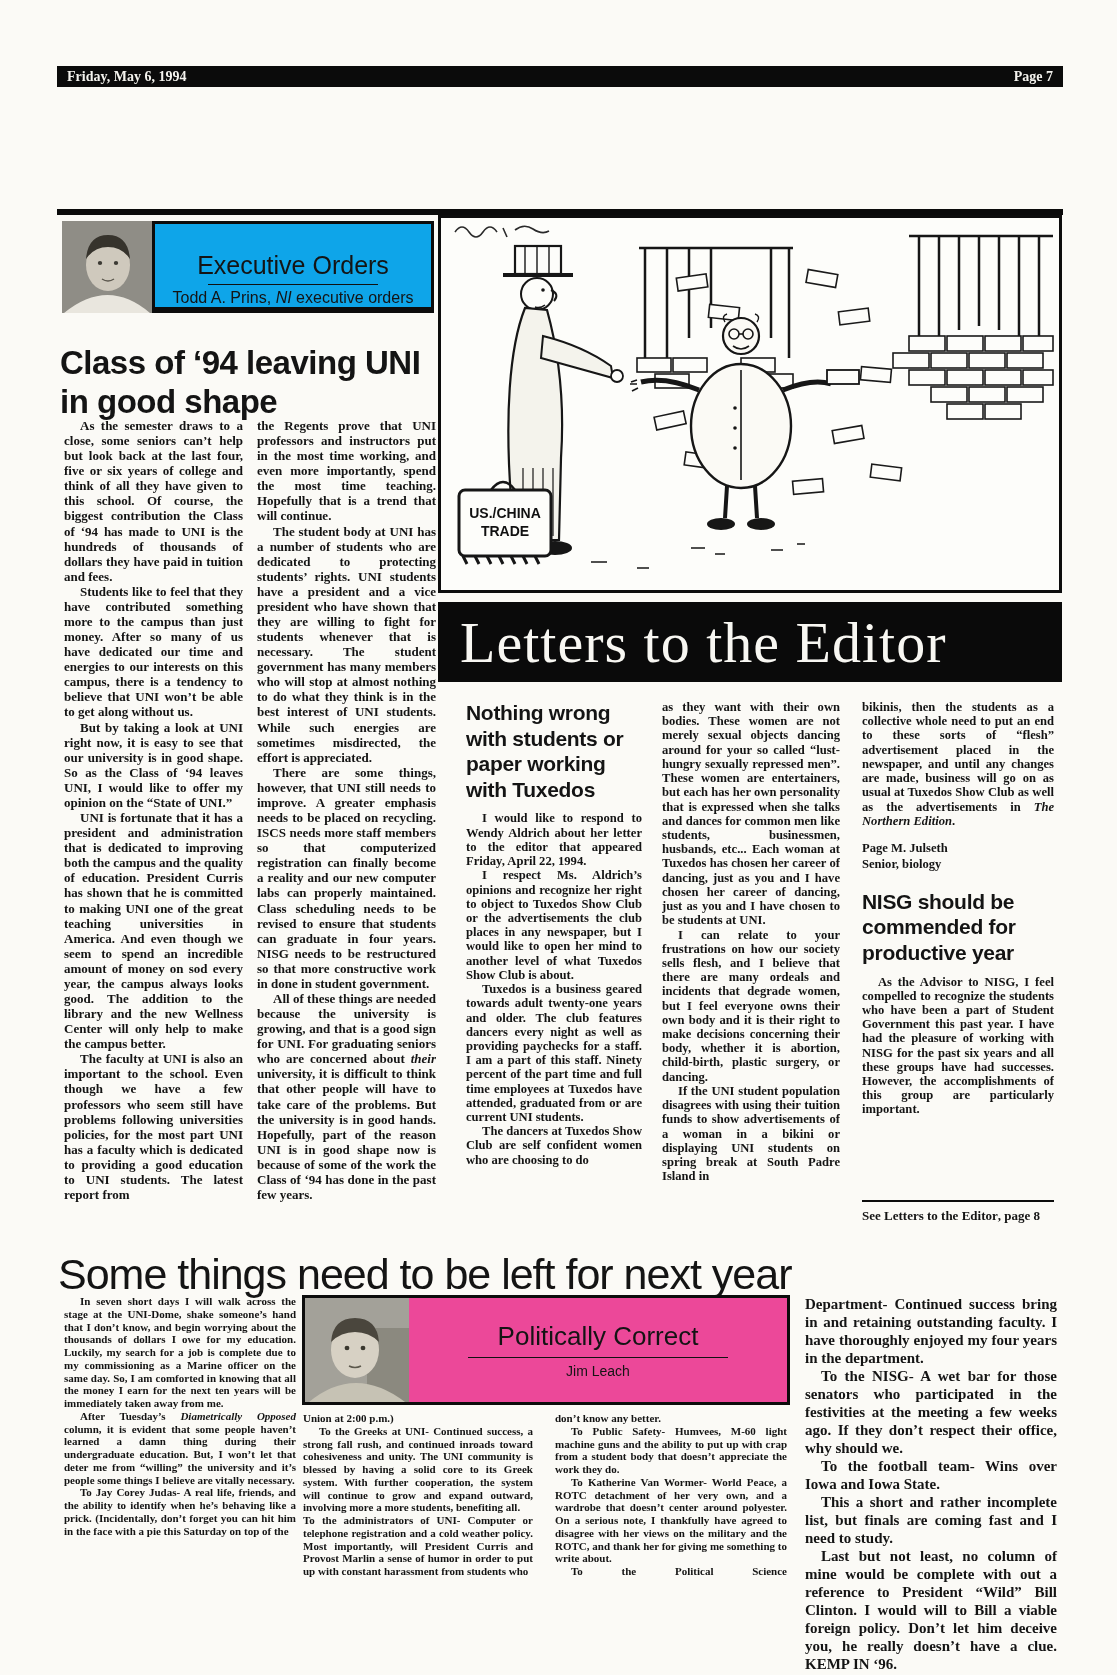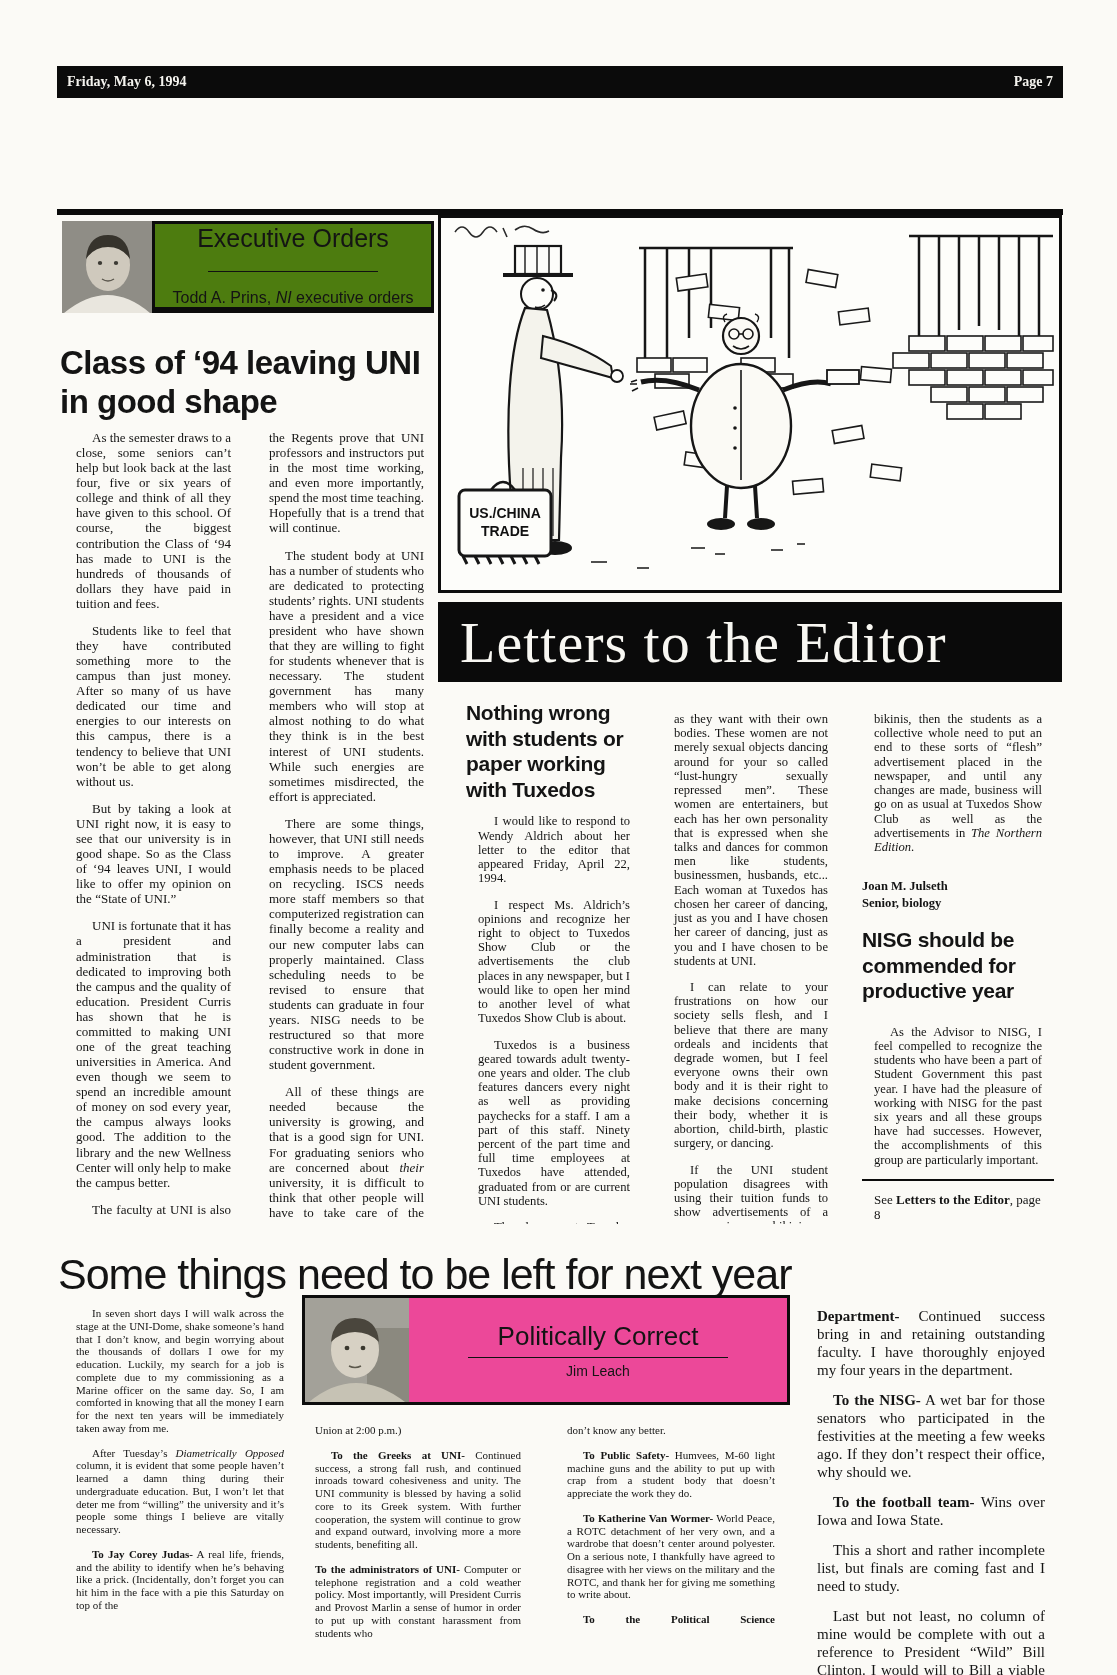--- a/index.html
+++ b/index.html
@@ -1,40 +1,40 @@
 <!DOCTYPE html>
 <html><head>
 <meta charset="utf-8">
 <style>
   html,body{margin:0;padding:0;background:#d8d8d4;}
   .page{position:relative;width:1117px;height:1675px;background:#fbfaf6;color:#141414;
         font-family:"Liberation Serif",serif;overflow:hidden;margin:0 auto;}
   
-  .hdrbar{position:absolute;left:57px;top:66px;width:1006px;height:32px;background:#0b0b0b;
+  .hdrbar{position:absolute;left:57px;top:66px;width:1006px;height:21px;background:#0b0b0b;
           color:#f4f3ee;display:flex;justify-content:space-between;align-items:center;
           padding:0 10px;box-sizing:border-box;font-size:14px;font-weight:bold;}
   .masthead{position:absolute;left:0;top:88px;width:100%;text-align:center;
             font-size:70px;font-weight:bold;letter-spacing:1px;}
   .toprule{position:absolute;left:57px;top:209px;width:1006px;height:6px;background:#0b0b0b;}
   
   .execbox{position:absolute;left:62px;top:221px;width:372px;height:92px;display:flex;}
   .photo{flex:0 0 auto;}
   .execinfo{flex:1;border:3px solid #0c0c0c;border-bottom-width:6px;box-sizing:border-box;
-            display:flex;flex-direction:column;align-items:center;justify-content:space-between;
-            font-family:"Liberation Sans",sans-serif;background:#4d7c0f;}
+            display:flex;flex-direction:column;align-items:center;justify-content:flex-end;
+            font-family:"Liberation Sans",sans-serif;background:#0ea5e9;}
   .exectitle{font-size:25px;}
   .execdiv{width:170px;border-top:1.5px solid #111;margin:4px 0;}
   .execby{font-size:16px;}
   .headline1{position:absolute;left:60px;top:322px;width:382px;
              font-family:"Liberation Sans",sans-serif;font-weight:bold;font-size:33px;
              line-height:1.17;letter-spacing:-0.5px;}
   
   .execcols{position:absolute;left:64px;top:418px;width:372px;height:802px;display:flex;gap:14px;overflow:hidden;}
   .execcols .col{flex:1;font-size:13px;line-height:1.16;text-align:justify;}
-  p{margin:12px;text-indent:16px;}
+  p{margin:0;text-indent:16px;font-weight:bold;}
   p.ni{text-indent:0;}
   
   .cartoonbox{position:absolute;left:438px;top:215px;width:624px;height:378px;
               border:3px solid #0d0d0d;box-sizing:border-box;background:#fdfdfa;}
   
   .lbanner{position:absolute;left:438px;top:602px;width:624px;height:80px;background:#0a0a0a;
            color:#f8f7f2;font-size:58px;display:flex;align-items:center;padding-left:22px;
            box-sizing:border-box;letter-spacing:1px;}
   
   .lcol{position:absolute;top:700px;height:524px;font-size:12.6px;line-height:1.13;
@@ -243,21 +243,21 @@
     <p>The dancers at Tuxedos Show Club are self confident women who are choosing to do</p>
   </div>
   <div class="lcol lcol2">
     <p class="ni">as they want with their own bodies. These women are not merely sexual objects dancing around for your so called “lust-hungry sexually repressed men”. These women are entertainers, but each has her own personality that is expressed when she talks and dances for common men like students, businessmen, husbands, etc... Each woman at Tuxedos has chosen her career of dancing, just as you and I have chosen her career of dancing, just as you and I have chosen to be students at UNI.</p>
     <p>I can relate to your frustrations on how our society sells flesh, and I believe that there are many ordeals and incidents that degrade women, but I feel everyone owns their own body and it is their right to make decisions concerning their body, whether it is abortion, child-birth, plastic surgery, or dancing.</p>
     <p>If the UNI student population disagrees with using their tuition funds to show advertisements of a woman in a bikini or displaying UNI students on spring break at South Padre Island in</p>
   </div>
   <div class="lcol lcol3">
     <p class="ni"><span>bikinis, then the students as a collective whole need to put an end to these sorts of “flesh” advertisement placed in the newspaper, and until any changes are made, business will go on as usual at Tuxedos Show Club as well as the advertisements in </span><i>The Northern Edition</i><span>.</span></p>
     <div class="sig">
-      <div>Joan M. Julseth</div>
+      <div>Page M. Julseth</div>
       <div>Senior, biology</div>
     </div>
     <h2 class="lhead lhead2">NISG should be commended for productive year</h2>
     <p>As the Advisor to NISG, I feel compelled to recognize the students who have been a part of Student Government this past year. I have had the pleasure of working with NISG for the past six years and all these groups have had successes. However, the accomplishments of this group are particularly important.</p>
     <div class="seewrap">
       <div class="seerule"></div>
       <p class="see"><span>See </span><b>Letters to the Editor</b><span>, page 8</span></p>
     </div>
   </div>
 

